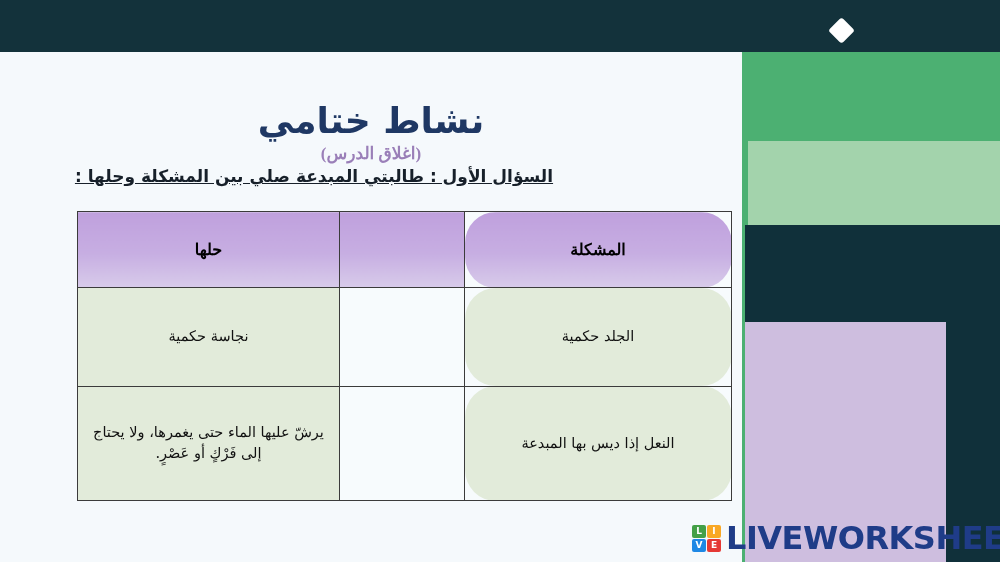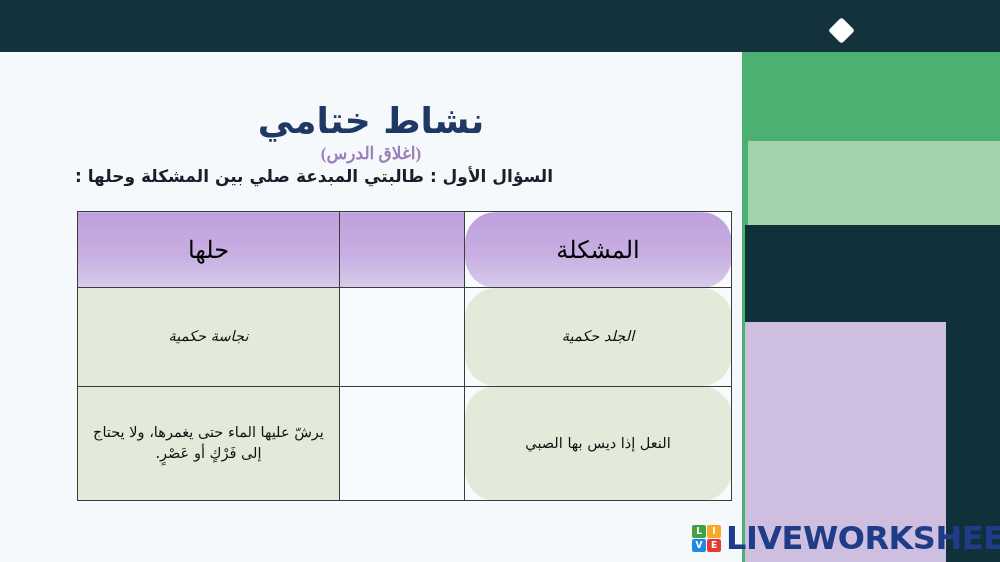--- a/index.html
+++ b/index.html
@@ -104,20 +104,21 @@
     position: absolute;
     left: 0;
     top: 166px;
     width: 628px;
     text-align: center;
     direction: rtl;
     font-size: 17px;
     font-weight: bold;
     color: #17202a;
     font-family: "DejaVu Sans", "Liberation Sans", sans-serif;
+    text-decoration: underline;
   }
 
   
   #match-table {
     position: absolute;
     left: 77px;
     top: 211px;
     width: 603px;
     height: 290px;
     border-collapse: collapse;
@@ -133,22 +134,22 @@
     vertical-align: middle;
     font-family: "DejaVu Serif", "Liberation Serif", serif;
   }
   .col-problem { width: 250px; border-radius: 31px; }
   .col-gap     { width: 108px; }
   .col-answer  { width: 245px; }
 
   thead th {
     height: 67px;
     background: linear-gradient(to bottom, #bfa0dd 0%, #c7aee2 55%, #d8cbea 100%);
-    font-size: 24px;
-    font-weight: normal;
+    font-size: 16px;
+    font-weight: bold;
     color: #000000;
   }
   thead th.gap-head {
     background: linear-gradient(to bottom, #bfa0dd 0%, #c7aee2 55%, #d8cbea 100%);
   }
 
   tbody td {
     background: #e2ebda;
     font-size: 14.5px;
     color: #111111;
@@ -156,21 +157,21 @@
   }
   tbody td.gap-cell {
     background: #f7fbfd;
     border-top: none;
     border-bottom: none;
   }
   tbody tr:first-child td.gap-cell { border-top: none; }
   tbody tr:last-child  td.gap-cell { border-bottom: none; }
 
   tbody tr.r1 td { height: 68px; }
-  tbody tr.r2 td { height: 68px; font-style: italic; }
+  tbody tr.r2 td { height: 68px; }
   tbody tr.r3 td { height: 80px; }
 
   
   #lw-logo {
     position: absolute;
     left: 692px;
     top: 519px;
     height: 38px;
     display: flex;
     align-items: center;
@@ -233,21 +234,21 @@
         <th class="col-answer">حلها</th>
       </tr>
     </thead>
     <tbody>
       <tr class="r2">
         <td class="col-problem">الجلد حكمية</td>
         <td class="col-gap gap-cell"></td>
         <td class="col-answer">نجاسة حكمية</td>
       </tr>
       <tr class="r3">
-        <td class="col-problem">النعل إذا ديس بها الصبي</td>
+        <td class="col-problem">النعل إذا ديس بها المبدعة</td>
         <td class="col-gap gap-cell"></td>
         <td class="col-answer">يرشّ عليها الماء حتى يغمرها، ولا يحتاج إلى فَرْكٍ أو عَصْرٍ.</td>
       </tr>
     </tbody>
   </table>
 
   <div id="lw-logo">
     <div id="lw-mark">
       <span class="sq-l">L</span>
       <span class="sq-i">I</span>

